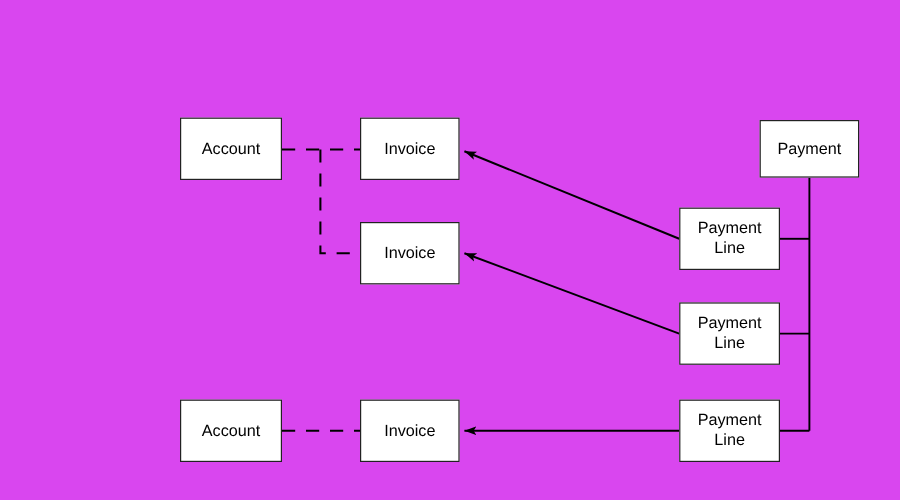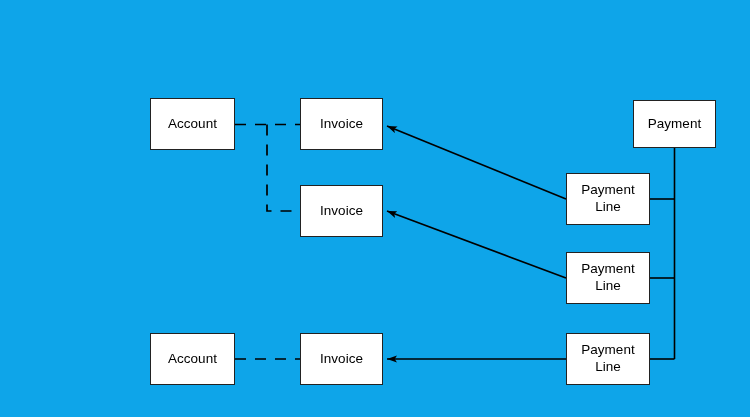--- a/index.html
+++ b/index.html
@@ -7,21 +7,21 @@
     padding: 0;
     background: #ffffff;
   }
   body {
     font-family: "Liberation Sans", sans-serif;
   }
   #canvas {
     position: relative;
     width: 750px;
     height: 417px;
-    background: #0ea5e9;
+    background: #d946ef;
     overflow: hidden;
   }
   #diagram-svg {
     position: absolute;
     top: 0;
     left: 0;
     width: 750px;
     height: 417px;
   }
   .node-box {

